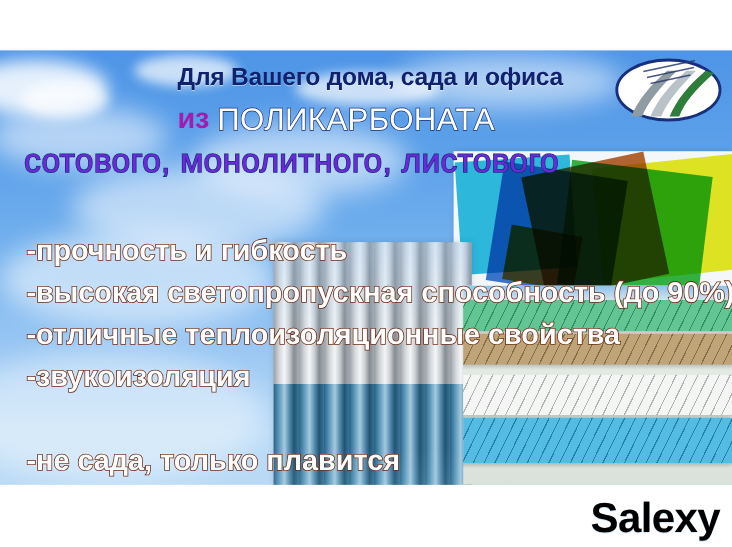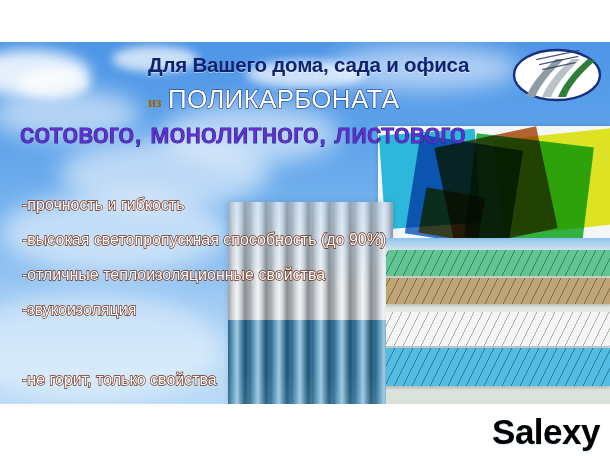--- a/index.html
+++ b/index.html
@@ -91,36 +91,36 @@
   .line{position:absolute;white-space:nowrap;}
 
   .head1{
     left:128px;top:53px;font-size:20.5px;font-weight:bold;color:#10226e;
     letter-spacing:-.2px;
     text-shadow:0 1px 0 rgba(255,255,255,.45);
   }
   .head2{
     left:128px;top:84px;font-size:24px;font-weight:bold;
   }
-  .head2 .iz{color:#a16207;font-size:14px;vertical-align:1px;letter-spacing:-.2px;font-family:Liberation Serif, serif;}
+  .head2 .iz{color:#a21caf;font-size:24px;vertical-align:1px;letter-spacing:-.2px;}
   .head2 .big{
     color:#ffffff;font-size:26px;letter-spacing:.3px;font-weight:normal;
     -webkit-text-stroke:1.1px #16307a;
     paint-order:stroke fill;
   }
   .head3{
     left:0px;top:118px;font-size:28px;color:#6d28d9;letter-spacing:.2px;
     -webkit-text-stroke:1.2px #16307a;paint-order:stroke fill;
   }
   .adv{
     left:2px;top:160px;font-size:25px;font-weight:bold;color:#ffffff;
     -webkit-text-stroke:1.4px #6d2b14;paint-order:stroke fill;
   }
   .bullet{
-    font-size:16px;font-weight:normal;color:#ffffff;
+    font-size:24px;font-weight:bold;color:#ffffff;
     -webkit-text-stroke:1.3px #6d2b14;paint-order:stroke fill;
     left:2px;
   }
   .b1{top:196px;}
   .b2{top:231px;}
   .b3{top:266px;}
   .b4{top:301px;}
   .b5{top:336px;}
   .b6{top:371px;}
 
@@ -195,18 +195,18 @@
       <span class="big">ПОЛИКАРБОНАТА</span>
     </div>
 
     <div class="line head3">сотового, монолитного, листового</div>
 
 
     <div class="line bullet b1">-прочность и гибкость</div>
     <div class="line bullet b2">-высокая светопропускная способность (до 90%)</div>
     <div class="line bullet b3">-отличные теплоизоляционные свойства</div>
     <div class="line bullet b4">-звукоизоляция</div>
-    <div class="line bullet b6">-не горит, только свойства</div>
+    <div class="line bullet b6">-не сада, только плавится</div>
   </div>
 
   <div class="watermark">Salexy</div>
 
 </div>
 
 </body></html>

